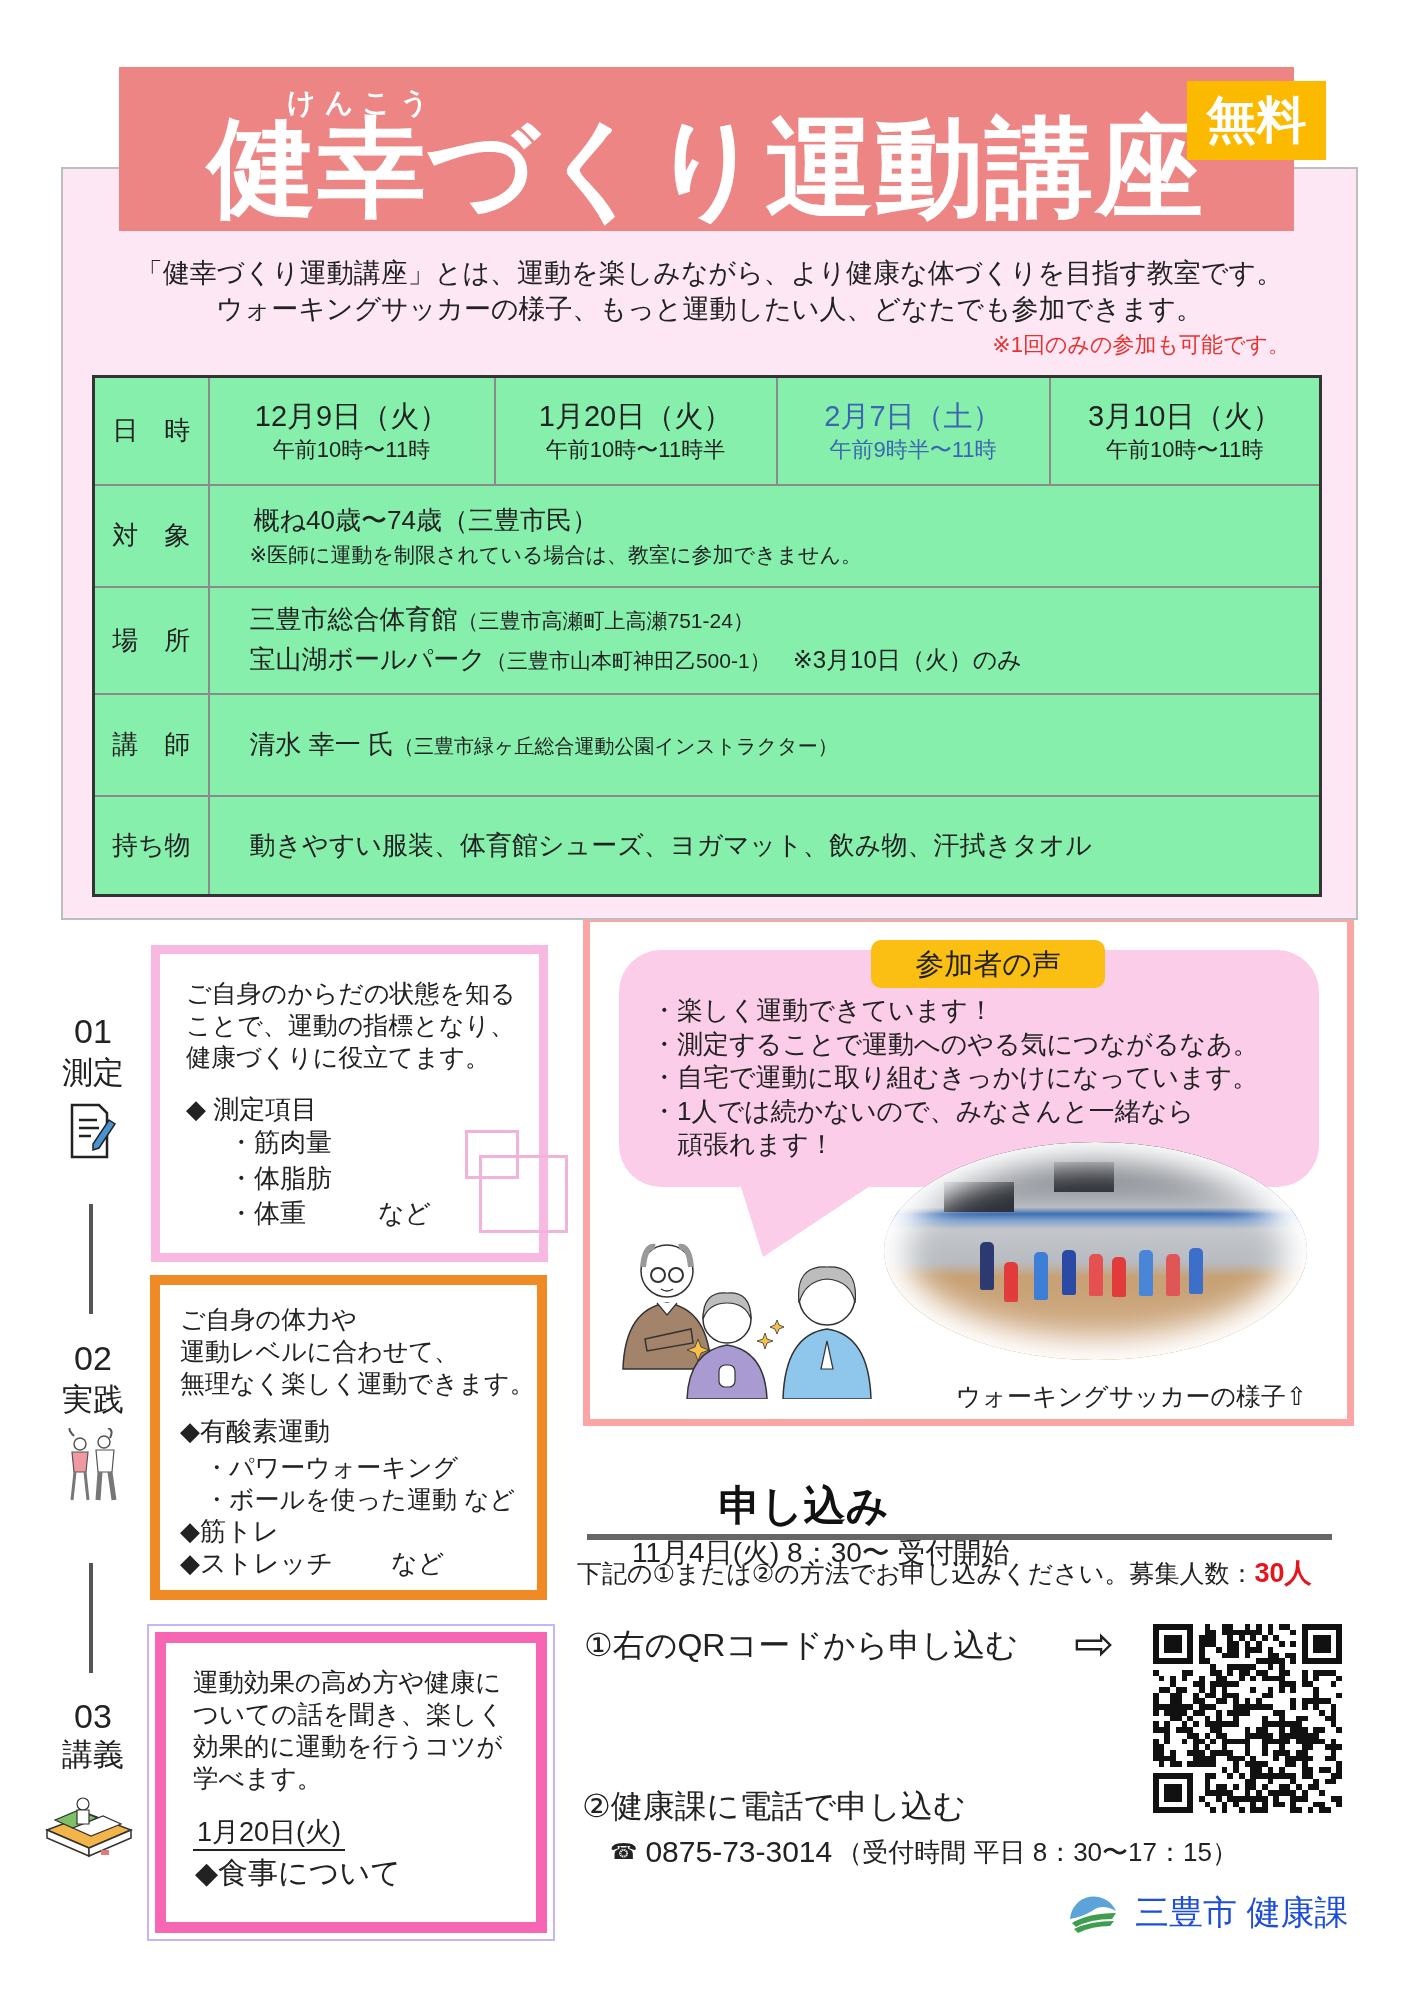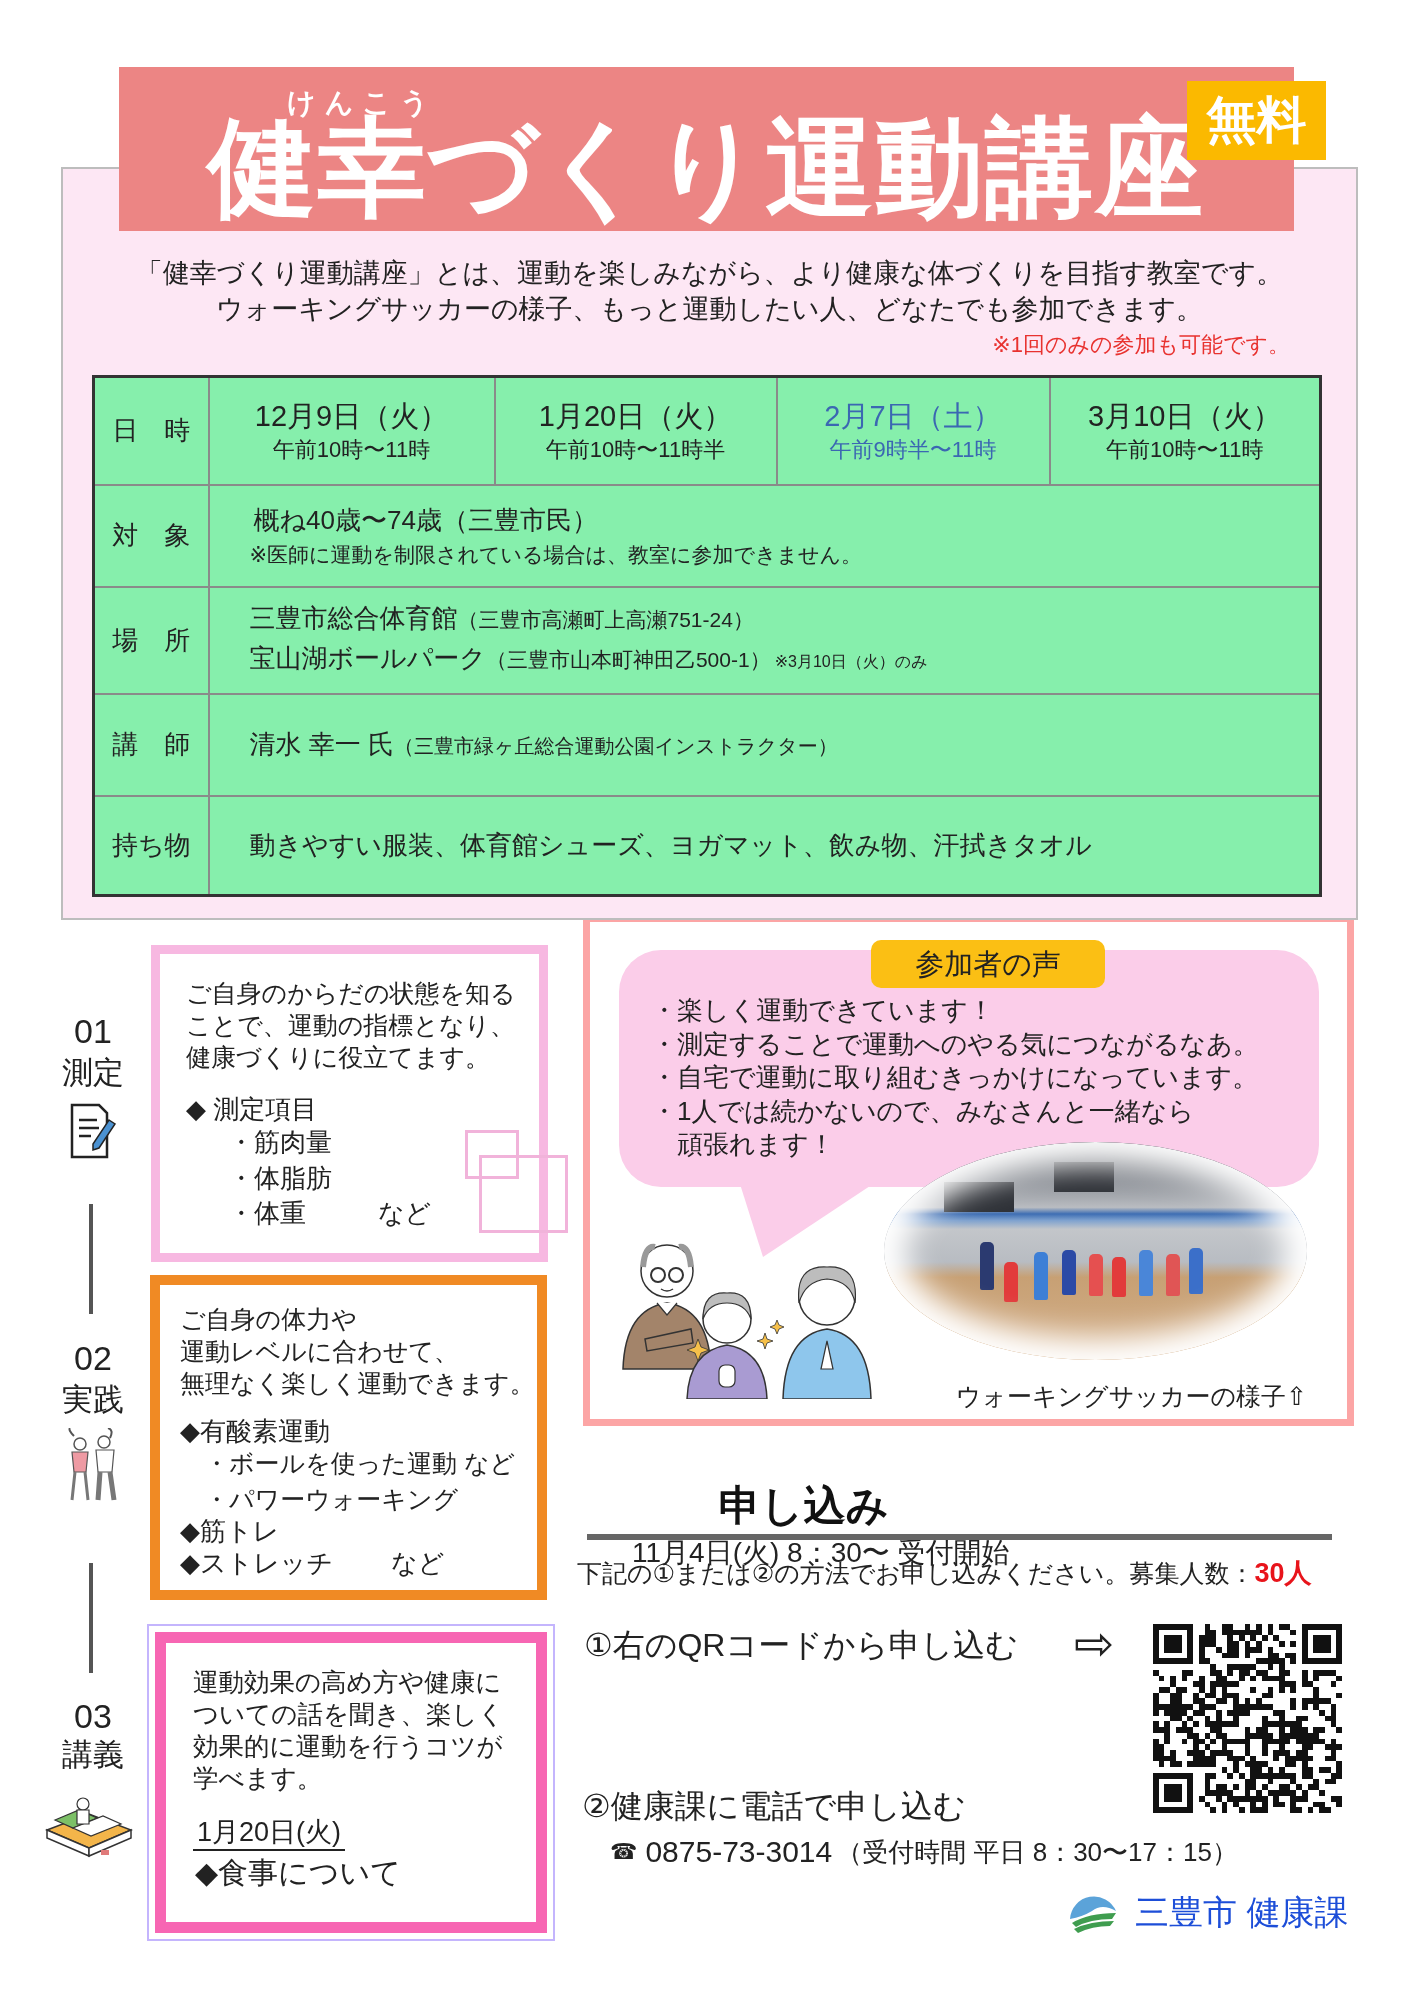--- a/index.html
+++ b/index.html
@@ -137,21 +137,21 @@
       <div class="c-note">※医師に運動を制限されている場合は、教室に参加できません。</div>
     </td>
   </tr>
   <tr style="height:107px">
     <th>場　所</th>
     <td class="content" colspan="4">
       <div class="c-main">
         <span>三豊市総合体育館</span><span class="c-small">（三豊市高瀬町上高瀬751-24）</span>
       </div>
       <div class="c-main">
-        <span>宝山湖ボールパーク</span><span class="c-small">（三豊市山本町神田乙500-1）</span><span class="c-small" style="margin-left:4px;font-size:16px">※3月10日（火）のみ</span>
+        <span>宝山湖ボールパーク</span><span class="c-small">（三豊市山本町神田乙500-1）</span><span class="c-small" style="margin-left:22px;font-size:24px">※3月10日（火）のみ</span>
       </div>
     </td>
   </tr>
   <tr style="height:102px">
     <th>講　師</th>
     <td class="content" colspan="4">
       <div class="c-main">
         <span>清水 幸一 氏</span><span class="c-small" style="font-size:20px">（三豊市緑ヶ丘総合運動公園インストラクター）</span>
       </div>
     </td>
@@ -225,22 +225,22 @@
 
 <div class="abs box box2">
   <svg class="fold" width="75" height="85" viewBox="0 0 75 85" style="right:-10px;top:-10px">
     <polygon points="0,10 75,0 75,85 63,82" fill="#f08a24"></polygon>
     <line x1="-120" y1="10" x2="63" y2="82" stroke="#c9893c" stroke-width="1"></line>
   </svg>
   <div class="ln">ご自身の体力や</div>
   <div class="ln">運動レベルに合わせて、</div>
   <div class="ln">無理なく楽しく運動できます。</div>
   <div class="hd first">◆有酸素運動</div>
+  <div class="it first">・パワーウォーキング</div>
   <div class="it">・ボールを使った運動 など</div>
-  <div class="it first">・パワーウォーキング</div>
   <div class="hd">◆筋トレ</div>
   <div class="hd">
     <span>◆ストレッチ</span><span style="margin-left:58px">など</span>
   </div>
 </div>
 
 <div class="abs box box3">
   <div class="box3-inner">
     <div class="ln">運動効果の高め方や健康に</div>
     <div class="ln">ついての話を聞き、楽しく</div>

